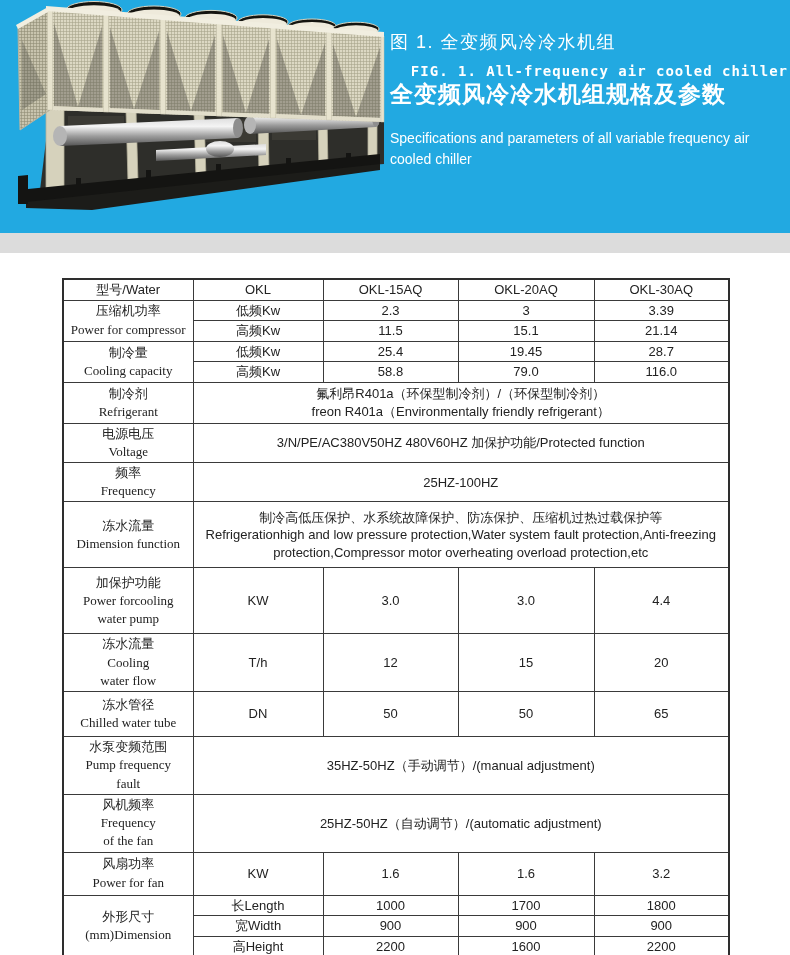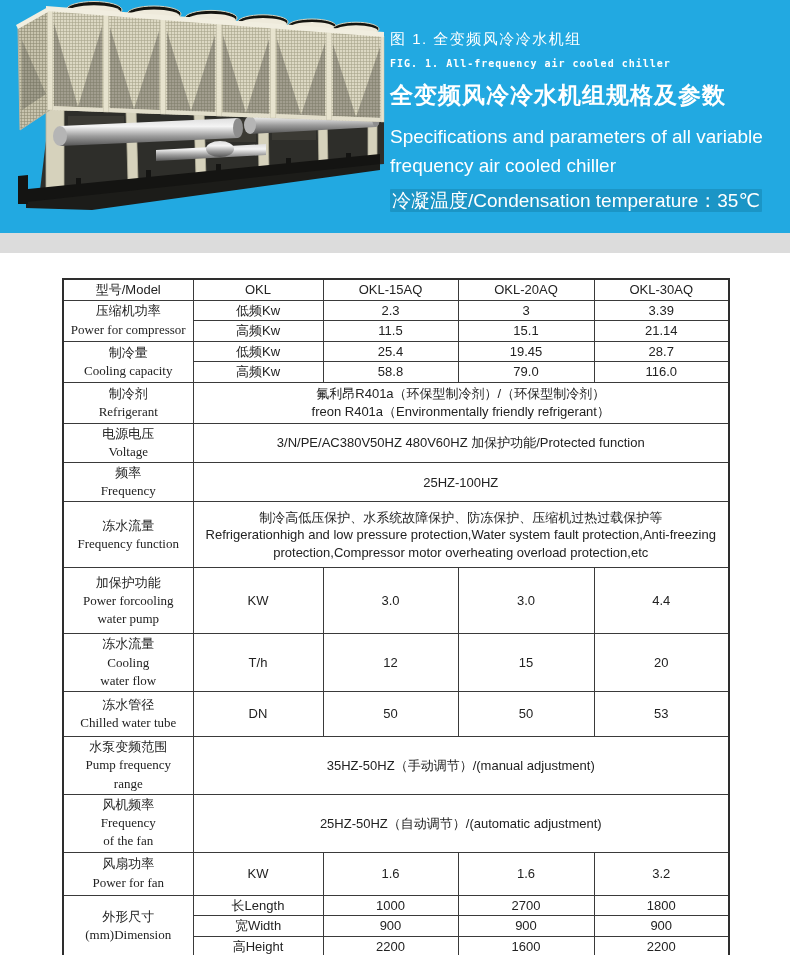--- a/index.html
+++ b/index.html
@@ -4,24 +4,24 @@
 <style>
   html,body{margin:0;padding:0;}
   body{
     width:790px;height:955px;background:#ffffff;
     font-family:"Liberation Sans","DejaVu Sans",sans-serif;
     -webkit-font-smoothing:antialiased;
   }
   .hero{position:relative;width:790px;height:233px;background:var(--blue,#22a9e1);overflow:hidden;}
   .chiller{position:absolute;left:6px;top:-2px;}
   .hero-text{position:absolute;left:390px;top:30px;width:398px;color:#fff;}
-  .cap-zh{font-size:15px;letter-spacing:1.5px;font-weight:500;margin-bottom:9px;}
-  .cap-en{font-family:"DejaVu Sans Mono","Liberation Mono",monospace;font-size:10px;letter-spacing:1px;font-weight:600;margin-bottom:11px;}
-  .title-zh{font-size:23px;font-weight:700;letter-spacing:1px;margin-bottom:12px;}
-  .sub{font-size:19px;line-height:1.5;}
+  .cap-zh{font-size:18px;letter-spacing:1.5px;font-weight:500;margin-bottom:9px;}
+  .cap-en{font-family:"DejaVu Sans Mono","Liberation Mono",monospace;font-size:14px;letter-spacing:1px;font-weight:600;text-align:right;}
+  .title-zh{font-size:23px;font-weight:700;letter-spacing:1px;margin-bottom:18px;}
+  .sub{font-size:14px;line-height:1.5;}
   .sub3{margin-top:7px;}
   .hl{background:var(--hl,#1b95c6);padding:1px 2px;border-radius:1px;}
   .band{width:790px;height:20px;background:var(--band,#dcdcdc);}
   table.spec{
     border-collapse:collapse;table-layout:fixed;
     margin:25px 0 0 62px;width:666px;
     font-size:13px;color:#222;
     border:2px solid #2e2e2e;
   }
   table.spec td{
@@ -147,39 +147,36 @@
 
     <polygon points="40,8 378,34 378,39 40,13" fill="#f1eee0"></polygon>
     <polygon points="10,27 42,9 42,14 12,31" fill="#f1eee0"></polygon>
   </svg>
 
   <div class="hero-text">
     <div class="cap-zh">图 1.  全变频风冷冷水机组</div>
     <div class="cap-en">FIG. 1. All-frequency air cooled chiller</div>
     <div class="title-zh">全变频风冷冷水机组规格及参数</div>
     <div class="sub">Specifications and parameters of all variable frequency air cooled chiller</div>
-    <div class="sub sub3">
-      <span class="hl">冷凝温度/Condensation temperature：35℃</span>
-    </div>
   </div>
 </div>
 
 <div class="band"></div>
 
 <table class="spec">
   <colgroup>
     <col style="width:130px">
       <col style="width:130px">
     <col style="width:135px">
       <col style="width:136px">
       <col style="width:135px">
   </colgroup>
   <tbody>
     <tr style="height:21px">
-      <td>型号/Model</td>
+      <td>型号/Water</td>
       <td>OKL</td>
       <td>OKL-15AQ</td>
       <td>OKL-20AQ</td>
       <td>OKL-30AQ</td>
     </tr>
 
     <tr style="height:18px">
       <td rowspan="2" class="lbl">
         <div>压缩机功率</div>
         <div>Power for compressor</div>
@@ -236,21 +233,21 @@
       <td class="lbl">
         <div>频率</div>
         <div>Frequency</div>
       </td>
       <td colspan="4">25HZ-100HZ</td>
     </tr>
 
     <tr style="height:66px">
       <td class="lbl">
         <div>冻水流量</div>
-        <div>Frequency function</div>
+        <div>Dimension function</div>
       </td>
       <td colspan="4">
         <div>制冷高低压保护、水系统故障保护、防冻保护、压缩机过热过载保护等</div>
         <div>Refrigerationhigh and low pressure protection,Water system fault protection,Anti-freezing protection,Compressor motor overheating overload protection,etc</div>
       </td>
     </tr>
 
     <tr style="height:66px">
       <td class="lbl">
         <div>加保护功能</div>
@@ -276,28 +273,28 @@
     </tr>
 
     <tr style="height:45px">
       <td class="lbl">
         <div>冻水管径</div>
         <div>Chilled water tube</div>
       </td>
       <td>DN</td>
       <td>50</td>
       <td>50</td>
-      <td>53</td>
+      <td>65</td>
     </tr>
 
     <tr style="height:58px">
       <td class="lbl">
         <div>水泵变频范围</div>
         <div>Pump frequency</div>
-        <div>range</div>
+        <div>fault</div>
       </td>
       <td colspan="4">35HZ-50HZ（手动调节）/(manual adjustment)</td>
     </tr>
 
     <tr style="height:53px">
       <td class="lbl">
         <div>风机频率</div>
         <div>Frequency</div>
         <div>of the fan</div>
       </td>
@@ -315,21 +312,21 @@
       <td>3.2</td>
     </tr>
 
     <tr style="height:19px">
       <td rowspan="3" class="lbl">
         <div>外形尺寸</div>
         <div>(mm)Dimension</div>
       </td>
       <td>长Length</td>
       <td>1000</td>
-      <td>2700</td>
+      <td>1700</td>
       <td>1800</td>
     </tr>
     <tr style="height:19px">
       <td>宽Width</td>
       <td>900</td>
       <td>900</td>
       <td>900</td>
     </tr>
     <tr style="height:19px">
       <td>高Height</td>

